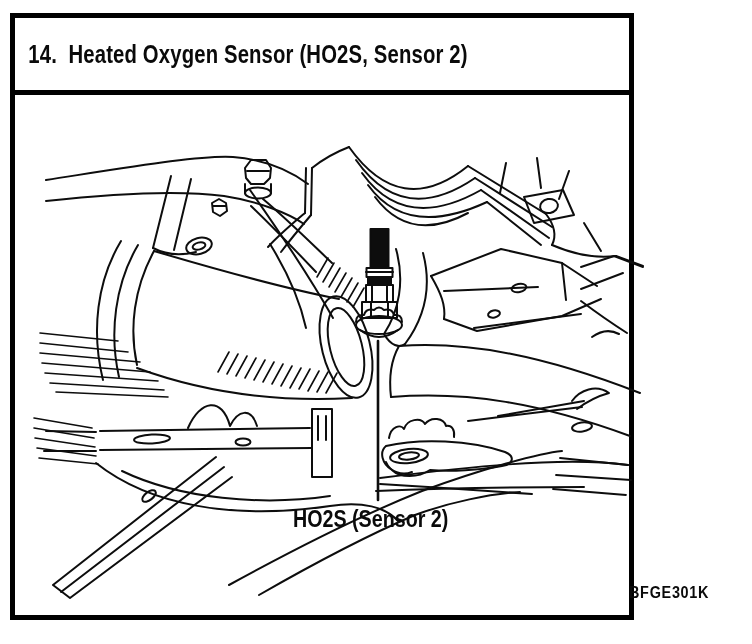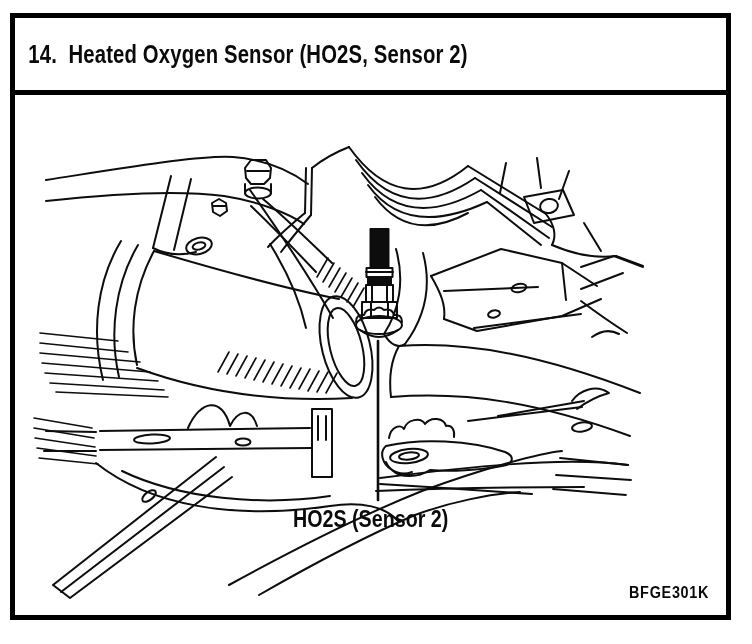--- a/index.html
+++ b/index.html
@@ -2,21 +2,21 @@
 <html><head>
 <meta charset="utf-8">
 <style>
   html,body{margin:0;padding:0;}
   body{
     width:752px;height:644px;position:relative;background:#ffffff;
     font-family:"Liberation Sans",sans-serif;color:#000;
     overflow:hidden;
   }
   .frame{
-    position:absolute;left:10px;top:13px;width:721px;height:607px;
+    position:absolute;left:10px;top:13px;width:624px;height:607px;
     border:5px solid #000;box-sizing:border-box;background:transparent;
   }
   .titlebar{
     position:absolute;left:0;top:0;right:0;height:72px;
     border-bottom:5px solid #000;display:flex;align-items:center;
   }
   .title{
     font-size:26px;font-weight:bold;letter-spacing:0.2px;
     padding-left:17px;white-space:pre;
     transform:scaleX(0.78);transform-origin:left center;

